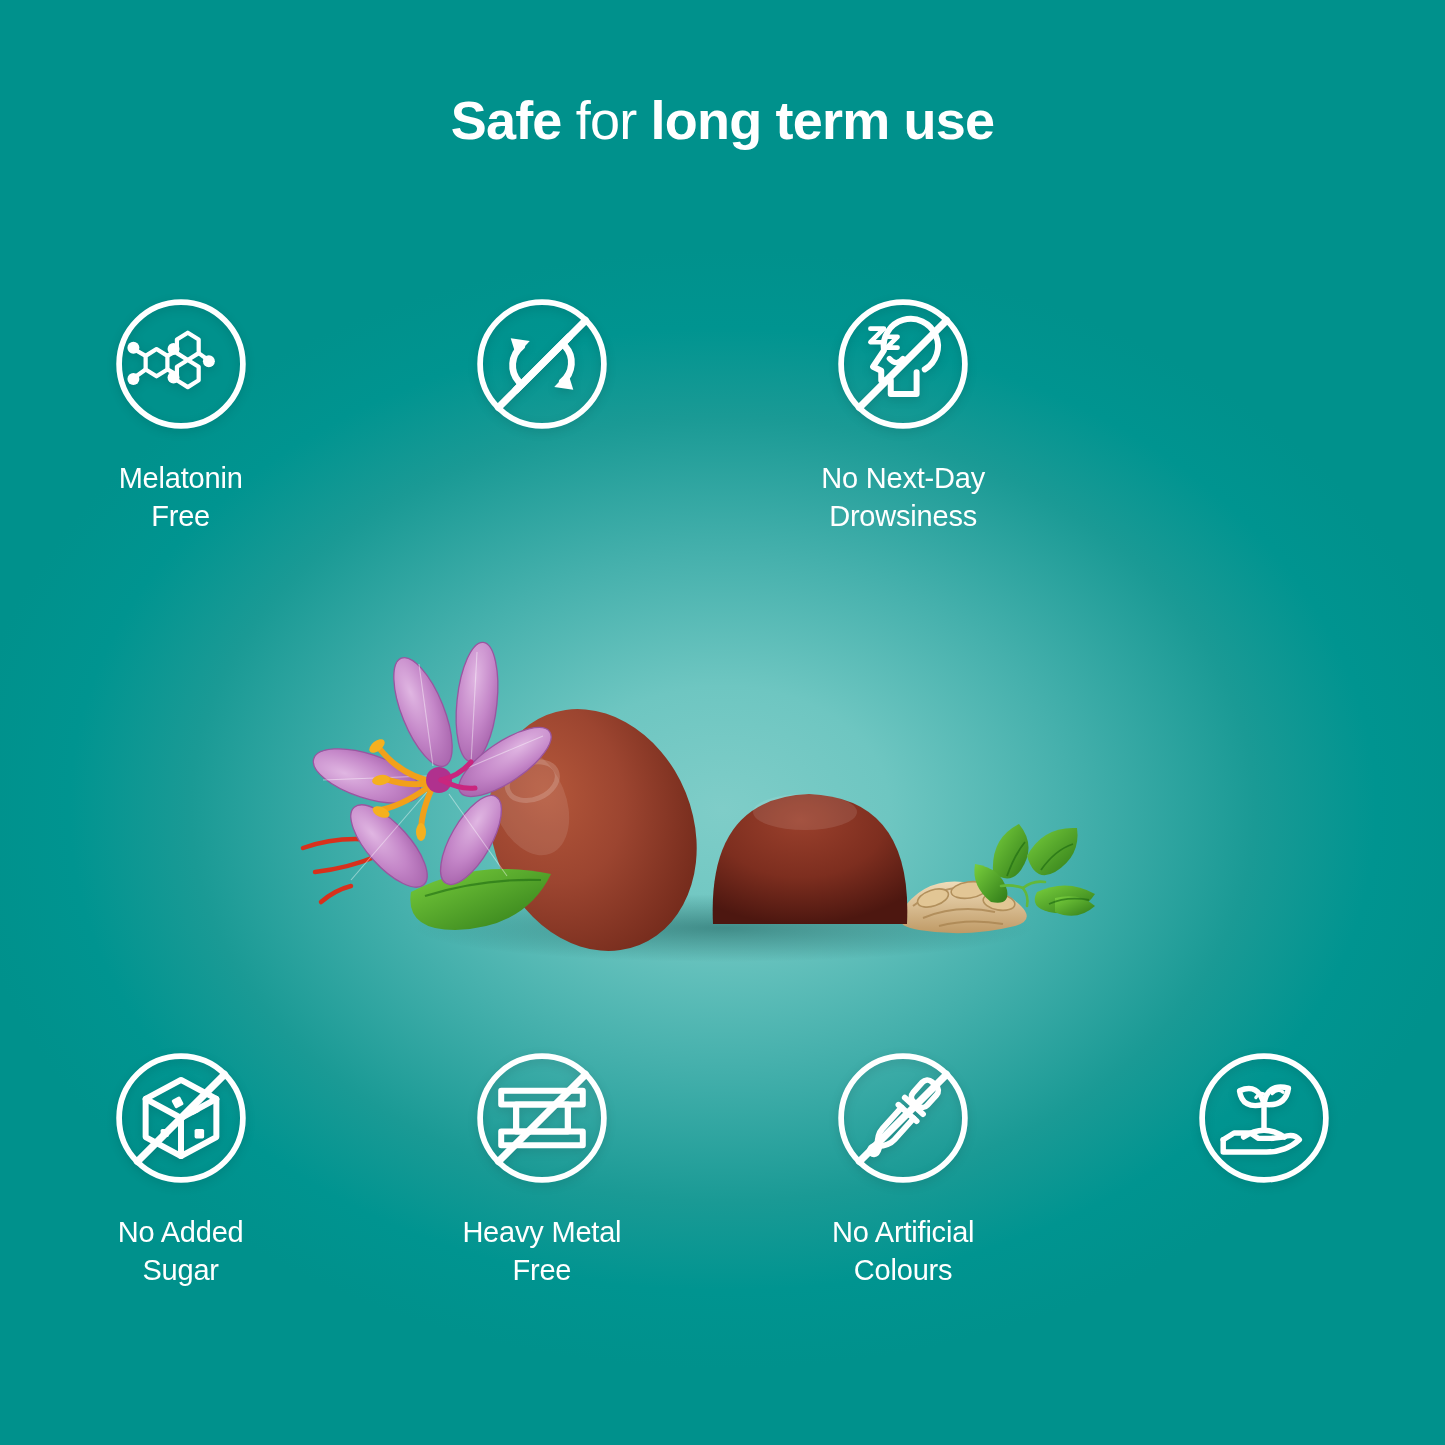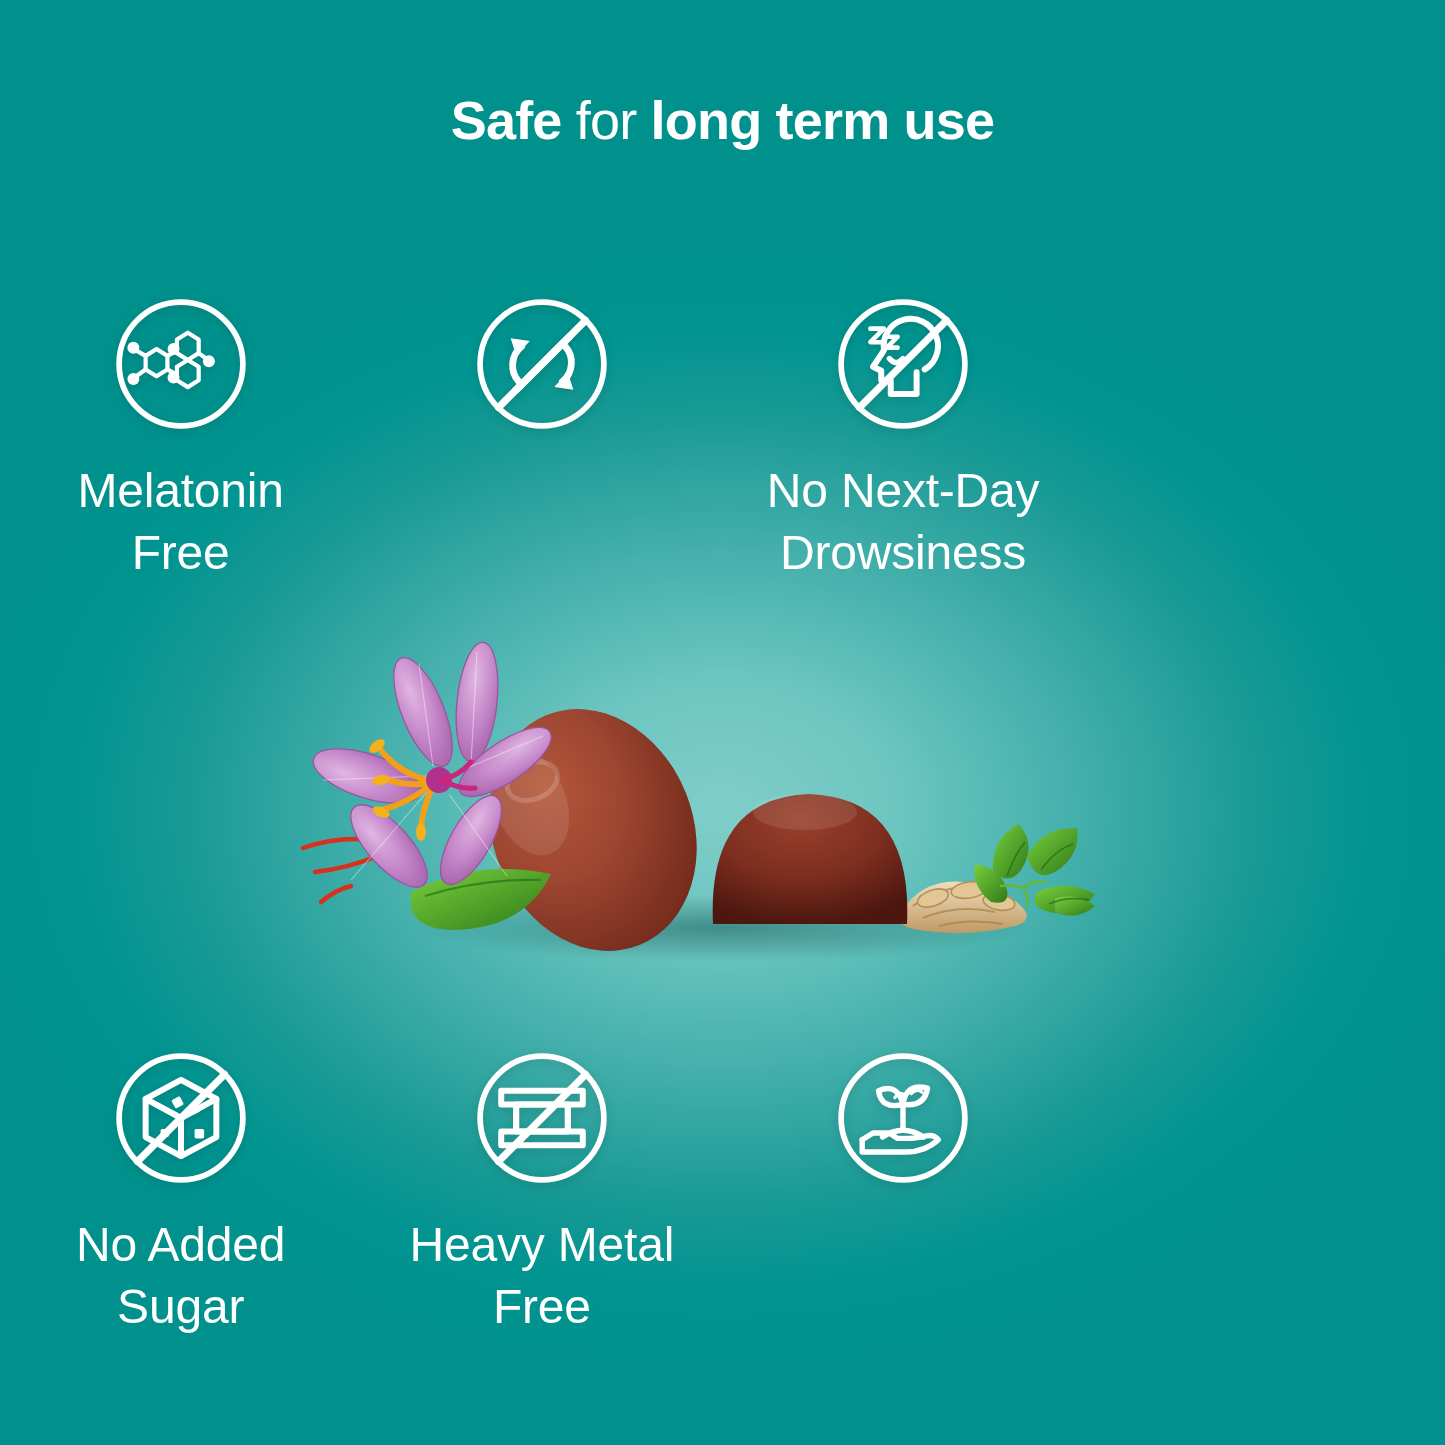--- a/index.html
+++ b/index.html
@@ -50,21 +50,21 @@
     align-items:center;
   }
   .badge {
     width:136px; height:136px;
     display:block;
     filter:drop-shadow(0 3px 5px rgba(0,0,0,0.13));
   }
   .cap {
     margin-top:28px;
     color:#ffffff;
-    font-size:48px;
+    font-size:29px;
     font-weight:400;
     line-height:1.30;
     text-align:center;
     letter-spacing:-0.2px;
     white-space:pre-line;
   }
   #row-bottom .cap { }
 
   
   #hero { position:absolute; left:0; top:640px; width:100%; height:360px; }
@@ -296,20 +296,37 @@
           <rect x="31" y="40" width="38" height="20"></rect>
           <line x1="31" y1="40" x2="31" y2="60"></line>
           <line x1="69" y1="40" x2="69" y2="60"></line>
         </g>
         <line x1="18" y1="82" x2="82" y2="18" stroke="#fff" stroke-width="5.4" stroke-linecap="round"></line>
       </svg>
       <div class="cap">Heavy Metal
 Free</div>
     </div>
 
+    <div class="cell">
+      <svg class="badge" viewBox="0 0 100 100">
+        <circle cx="50" cy="50" r="45.5" fill="none" stroke="#fff" stroke-width="4.2"></circle>
+        <g transform="rotate(42 50 50)">
+          <g fill="none" stroke="#fff" stroke-width="4.3" stroke-linejoin="round" stroke-linecap="round">
+            <rect x="43" y="16" width="14" height="20" rx="5"></rect>
+            <line x1="41" y1="38" x2="59" y2="38"></line>
+            <line x1="41" y1="45" x2="59" y2="45"></line>
+            <path d="M44 45 L44 66 Q44 72 50 78 Q56 72 56 66 L56 45"></path>
+          </g>
+          <path d="M50 72 q-5 6 -5 10 a5 5 0 0 0 10 0 q0 -4 -5 -10 z" fill="#fff"></path>
+        </g>
+        <line x1="18" y1="82" x2="82" y2="18" stroke="#fff" stroke-width="5.4" stroke-linecap="round"></line>
+      </svg>
+      <div class="cap">No Artificial
+Colours</div>
+    </div>
 
     <div class="cell">
       <svg class="badge" viewBox="0 0 100 100">
         <circle cx="50" cy="50" r="45.5" fill="none" stroke="#fff" stroke-width="4.2"></circle>
         <g fill="none" stroke="#fff" stroke-width="4" stroke-linejoin="round" stroke-linecap="round">
           <path d="M50 58 L50 38"></path>
           <path d="M50 40 q-16 4 -18 -10 q14 -6 18 10 z"></path>
           <path d="M50 40 q16 2 18 -12 q-16 -4 -18 12 z"></path>
           <path d="M35 64 q15 -10 30 0"></path>
           <path d="M20 66 L28 61 L40 61 L46 65 L56 65" stroke-linecap="round"></path>

